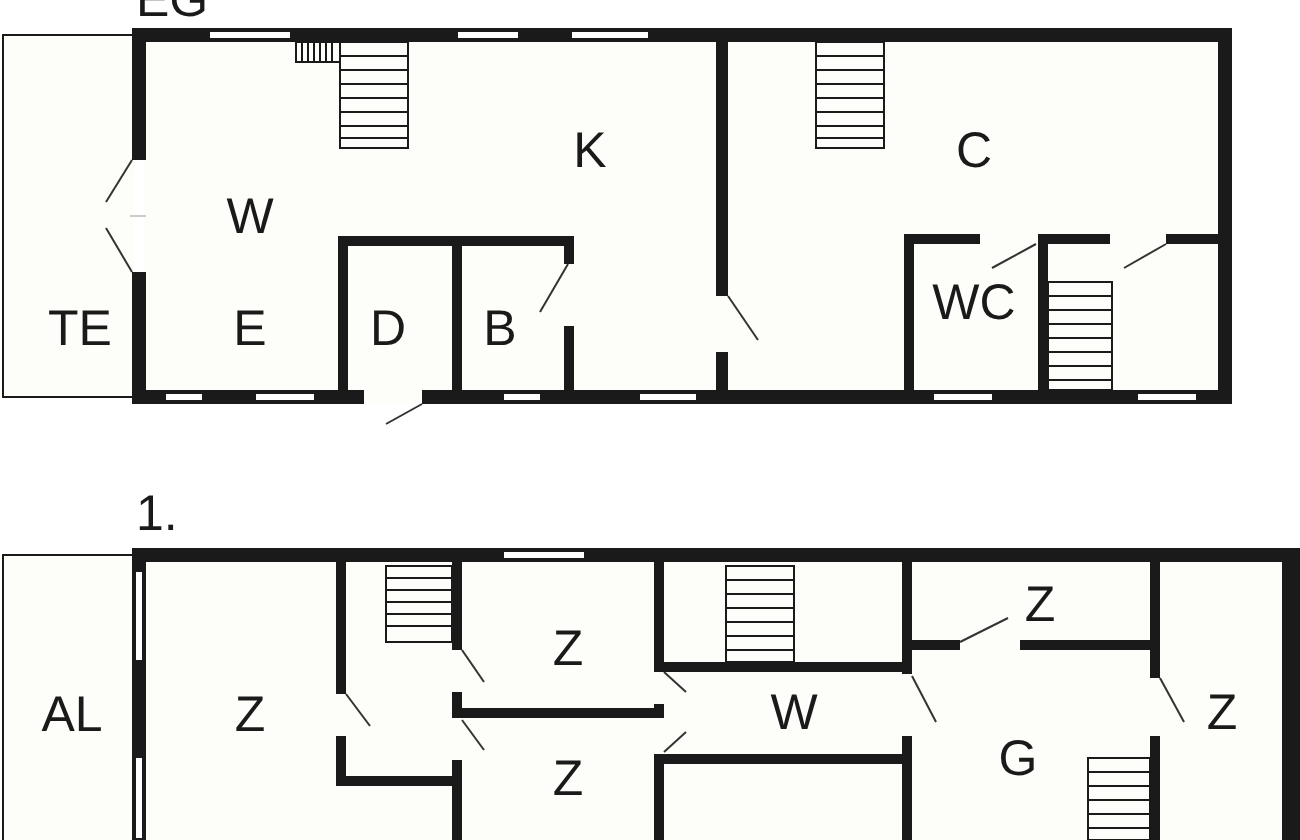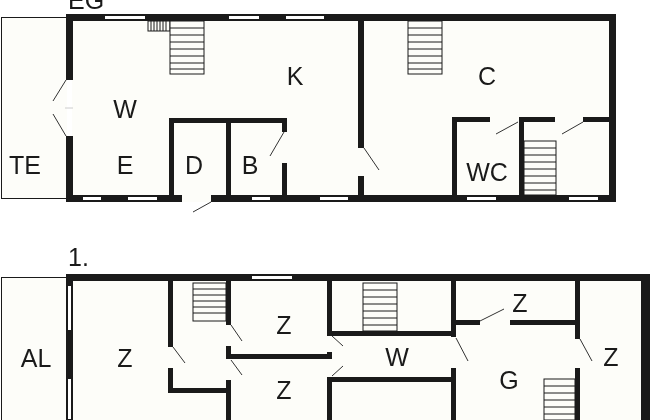--- a/index.html
+++ b/index.html
@@ -61,28 +61,28 @@
     <div class="wall" style="left:169px; top:118px; width:5px; height:80px;"></div>
     <div class="wall" style="left:226px; top:118px; width:5px; height:80px;"></div>
     <div class="wall" style="left:282px; top:118px; width:5px; height:14px;"></div>
     <div class="wall" style="left:282px; top:163px; width:5px; height:35px;"></div>
     <div class="wall" style="left:452px; top:117px; width:5px; height:81px;"></div>
     <div class="wall" style="left:452px; top:117px; width:38px; height:5px;"></div>
     <div class="wall" style="left:519px; top:117px; width:5px; height:81px;"></div>
     <div class="wall" style="left:519px; top:117px; width:36px; height:5px;"></div>
     <div class="wall" style="left:583px; top:117px; width:28px; height:5px;"></div>
 
-    <div class="label" style="left:25px; top:165px;">TE</div>
+    <div class="label" style="left:40px; top:165px;">TE</div>
     <div class="label" style="left:125px; top:109px;">W</div>
     <div class="label" style="left:125px; top:165px;">E</div>
     <div class="label" style="left:194px; top:165px;">D</div>
     <div class="label" style="left:250px; top:165px;">B</div>
     <div class="label" style="left:295px; top:76px;">K</div>
     <div class="label" style="left:487px; top:76px;">C</div>
-    <div class="label" style="left:487px; top:172px;">WC</div>
+    <div class="label" style="left:487px; top:152px;">WC</div>
   </div>
 
   <div>
     <div class="floor-label" style="left:68px; top:245px;">1.</div>
 
     <div class="floor-fill" style="left:1px; top:278px; width:66px; height:142px;"></div>
     <div class="floor-fill" style="left:72px; top:281px; width:578px; height:139px;"></div>
 
     <div class="thin" style="left:1px; top:277px; width:66px; height:1px;"></div>
     <div class="thin" style="left:1px; top:277px; width:1px; height:143px;"></div>

